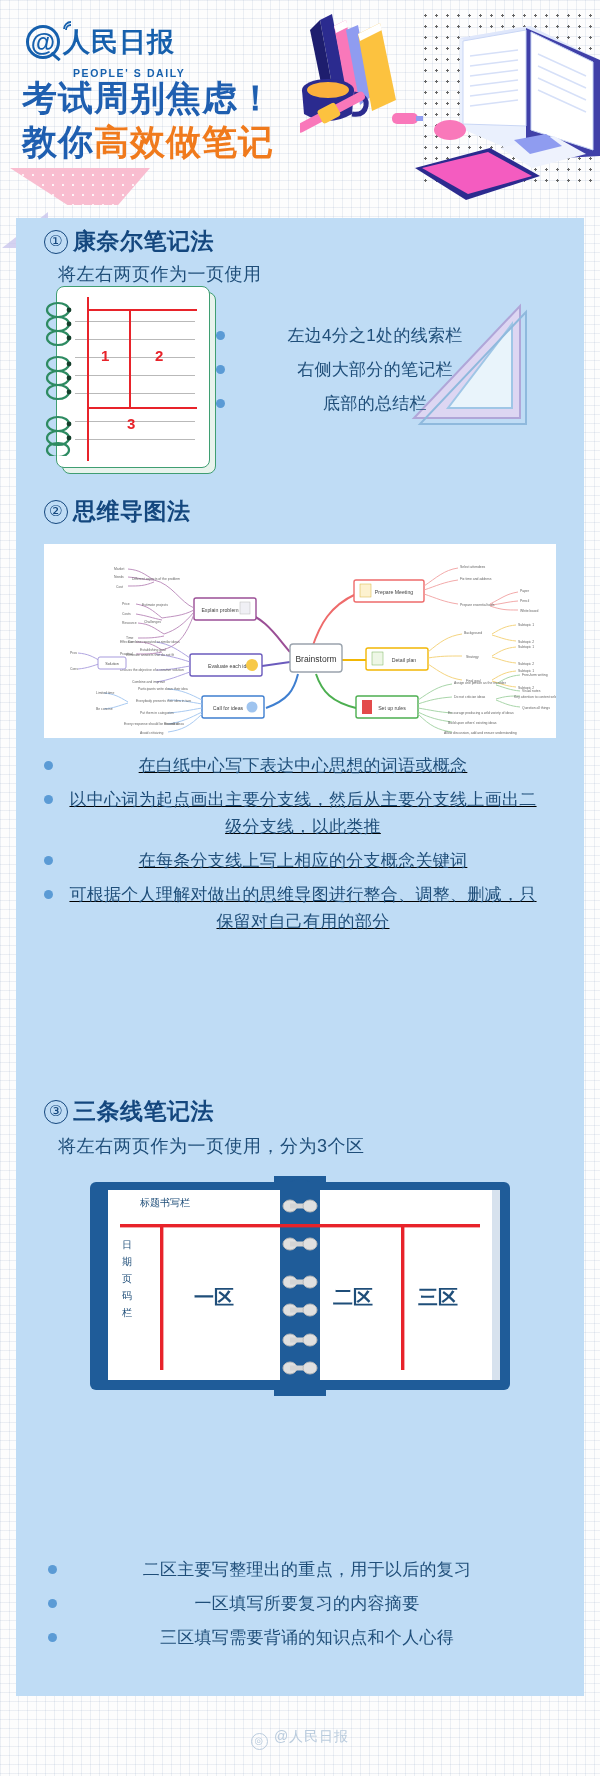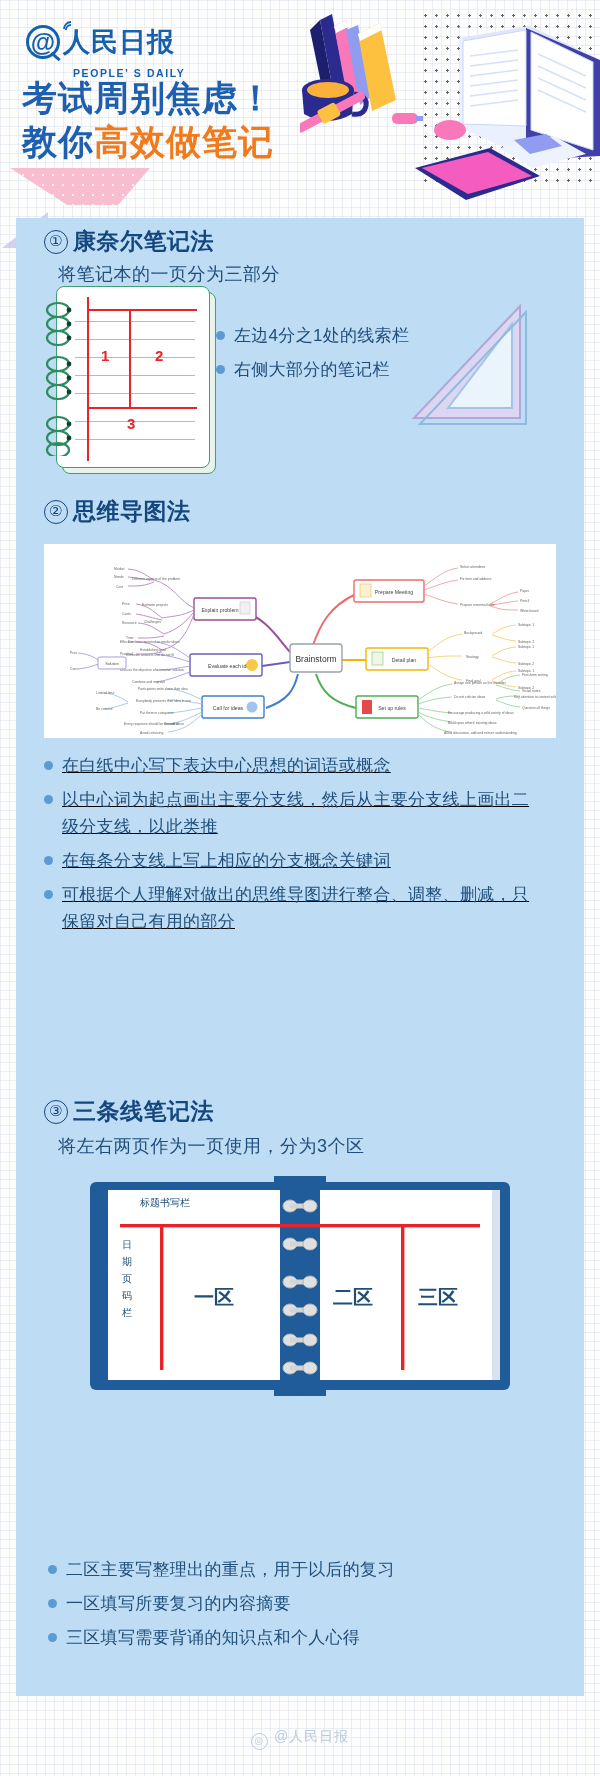--- a/index.html
+++ b/index.html
@@ -83,21 +83,21 @@
   .sub-line{color:#1f4e79;font-size:18px;letter-spacing:.5px;}
   .bullets{list-style:none;margin:0;padding:0;}
   .bullets li{
     color:#1f4e79;font-size:17px;line-height:27px;
     display:flex;align-items:flex-start;margin-bottom:7px;letter-spacing:.3px;
   }
   .bdot{
     flex:none;width:9px;height:9px;border-radius:50%;background:#5b9bd5;
     margin:9px 9px 0 0;
   }
-  .bullets li .btxt{flex:1;}
+  .bullets li .btxt{flex:1;text-align:center;}
 
   
   .nb{position:absolute;left:56px;top:286px;width:152px;height:182px;}
   .nb-shadow{position:absolute;left:6px;top:6px;width:152px;height:180px;background:#e8f3ec;border:1.4px solid #3f9e72;border-radius:8px;}
   .nb-page{position:absolute;left:0;top:0;width:152px;height:180px;background:#fff;border:1.4px solid #3f9e72;border-radius:8px;overflow:hidden;}
   .nb-rule{position:absolute;left:18px;width:120px;height:1.3px;background:#b9b9b9;}
   .nb-red-v{position:absolute;left:30px;top:10px;width:2px;height:164px;background:#e8232a;}
   .nb-red-h1{position:absolute;left:30px;top:22px;width:110px;height:2px;background:#e8232a;}
   .nb-red-v2{position:absolute;left:72px;top:22px;width:2px;height:98px;background:#e8232a;}
   .nb-red-h2{position:absolute;left:30px;top:120px;width:110px;height:2px;background:#e8232a;}
@@ -205,21 +205,21 @@
     <div class="pink-tri-dots"></div>
   </div>
   <div class="violet-tri"></div>
 
   <div class="panel p1"></div>
 
   <div style="position:absolute;left:44px;top:226px;" class="sec-title">
     <span class="circ-num">①</span>
     <span>康奈尔笔记法</span>
   </div>
-  <div style="position:absolute;left:58px;top:262px;" class="sub-line">将笔记本的一页分为三部分</div>
+  <div style="position:absolute;left:58px;top:262px;" class="sub-line">将左右两页作为一页使用</div>
 
   <div class="nb">
     <div class="nb-shadow"></div>
     <div class="nb-page">
       <div class="nb-rule" style="top:34px"></div>
       <div class="nb-rule" style="top:52px"></div>
       <div class="nb-rule" style="top:70px"></div>
       <div class="nb-rule" style="top:88px"></div>
       <div class="nb-rule" style="top:106px"></div>
       <div class="nb-rule" style="top:134px"></div>
@@ -264,20 +264,24 @@
   </svg>
 
   <ul class="bullets" style="position:absolute;left:216px;top:322px;width:300px;">
     <li>
         <span class="bdot"></span>
         <span class="btxt">左边4分之1处的线索栏</span>
       </li>
     <li>
         <span class="bdot"></span>
         <span class="btxt">右侧大部分的笔记栏</span>
+      </li>
+    <li>
+        <span class="bdot"></span>
+        <span class="btxt">底部的总结栏</span>
       </li>
   </ul>
 
   <div class="panel p2"></div>
 
   <div style="position:absolute;left:44px;top:496px;" class="sec-title">
     <span class="circ-num">②</span>
     <span>思维导图法</span>
   </div>
 

